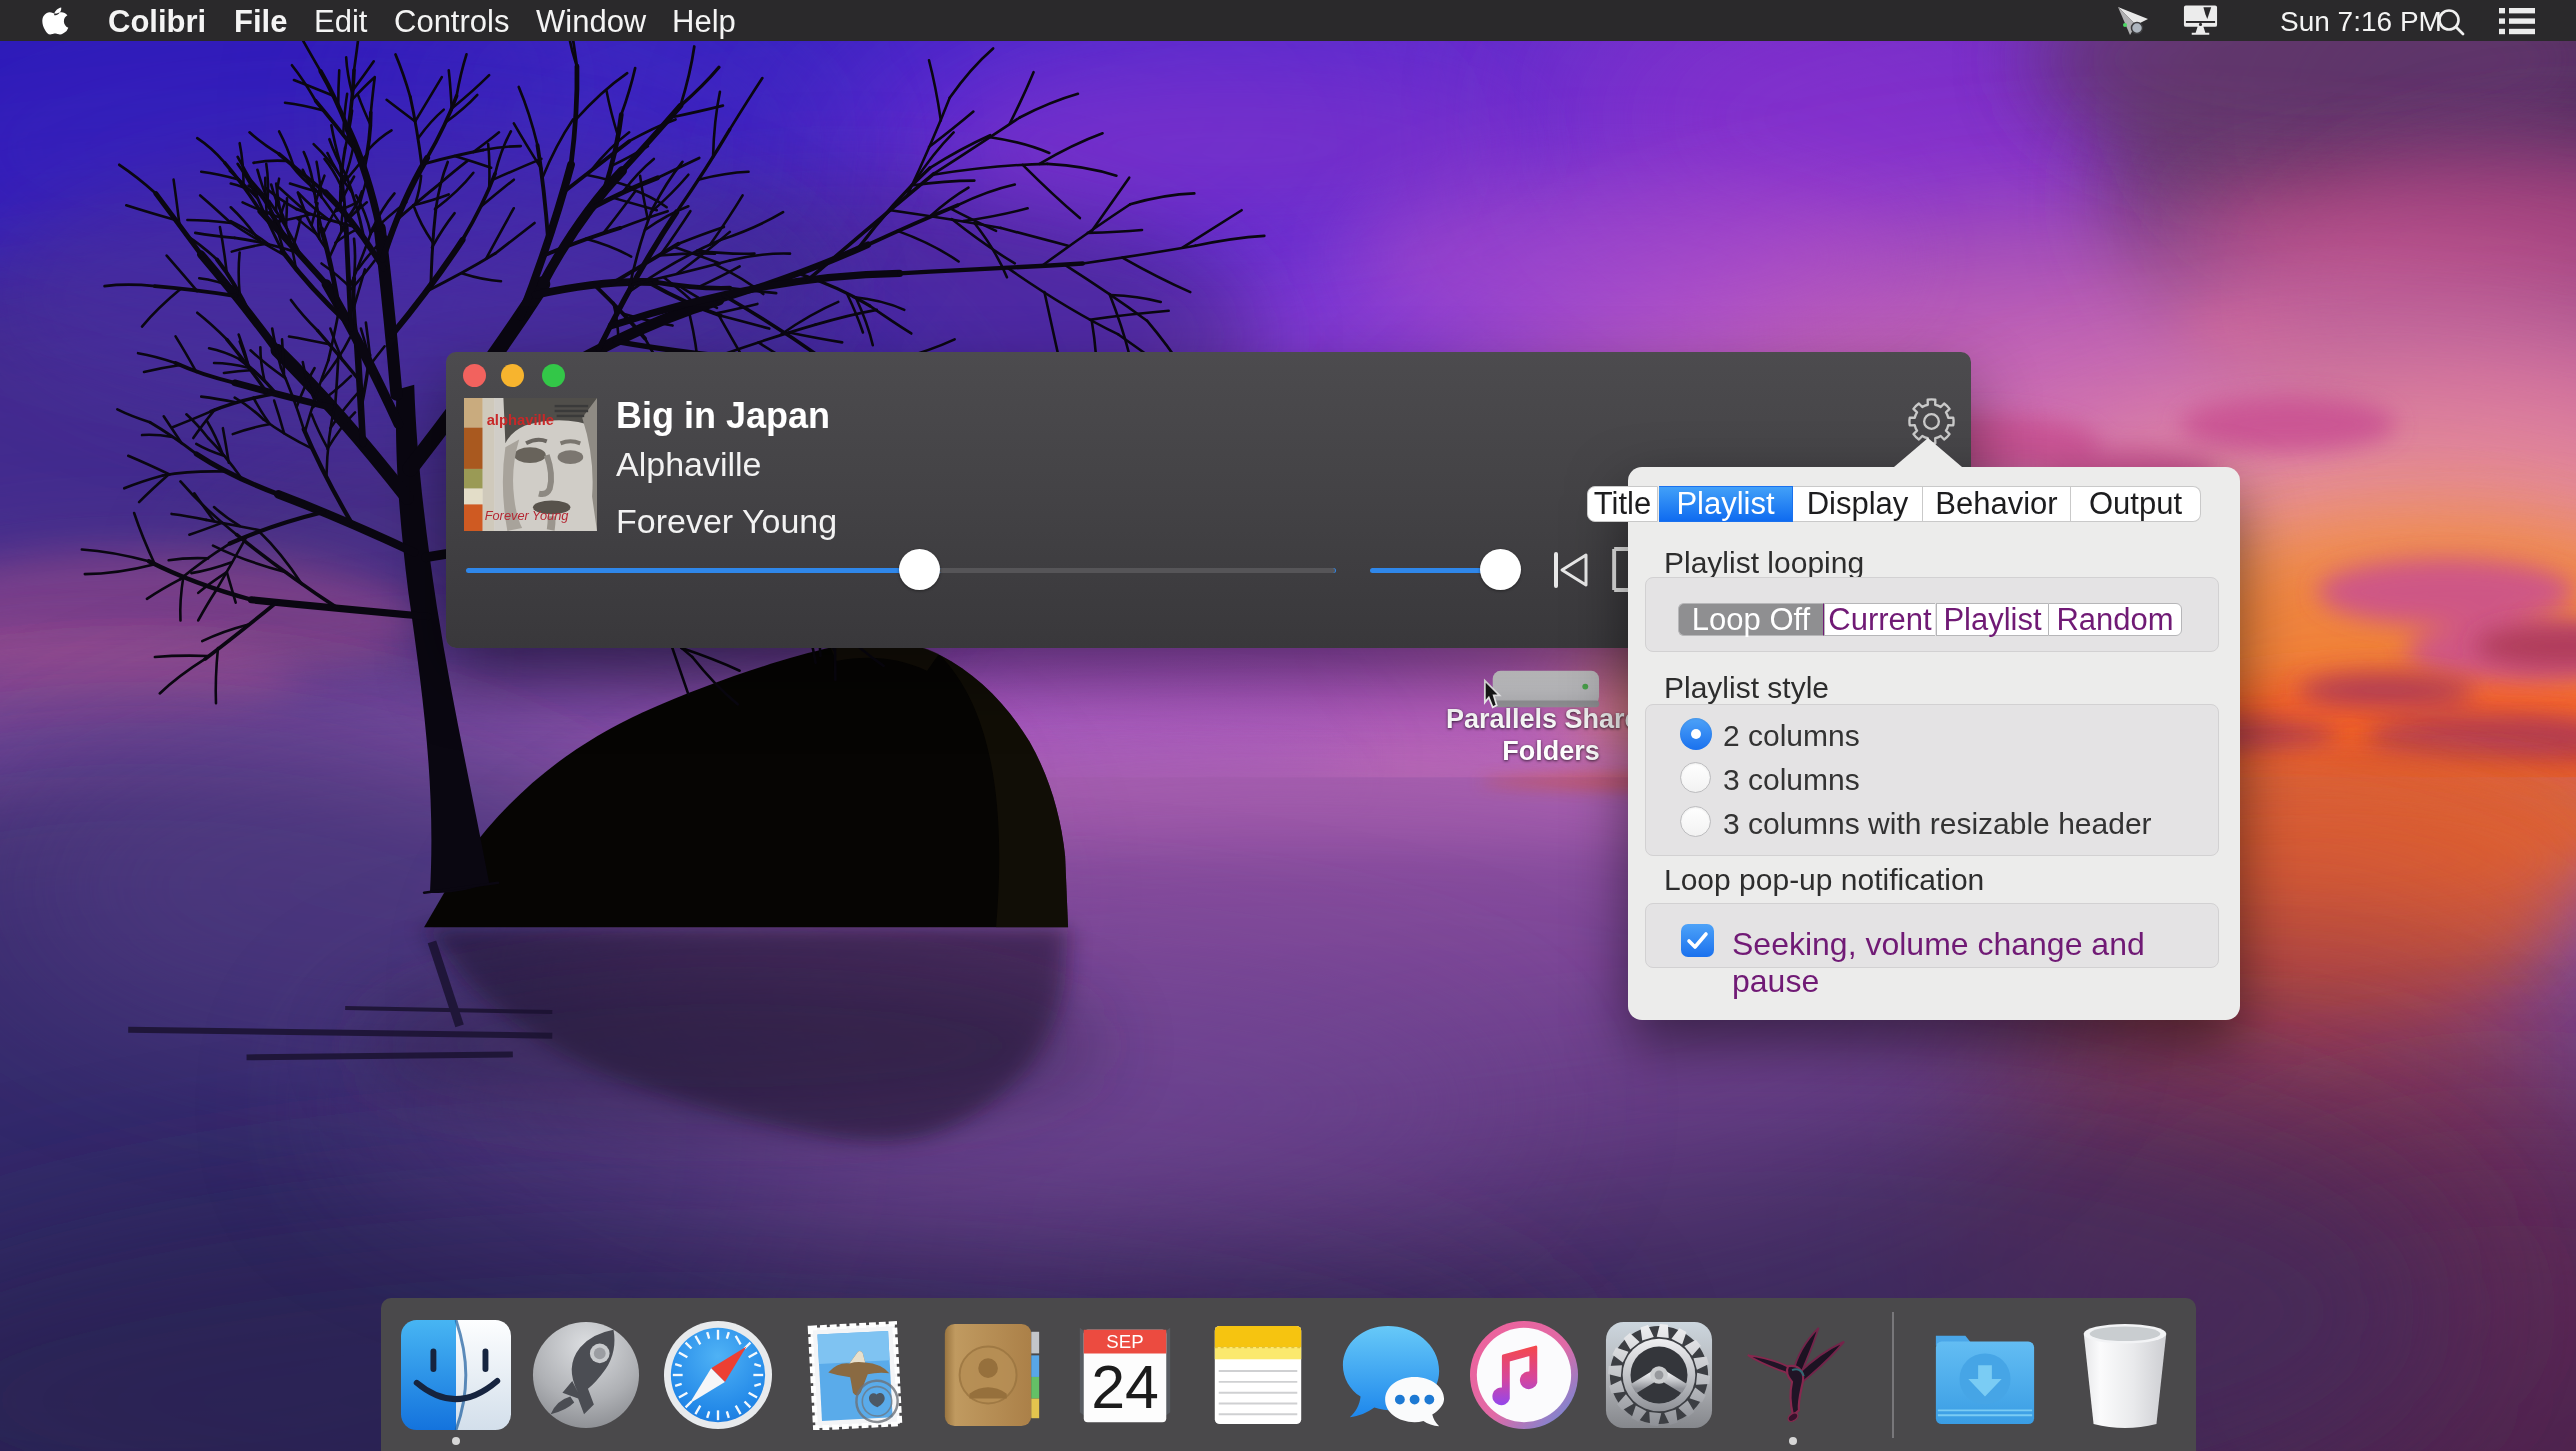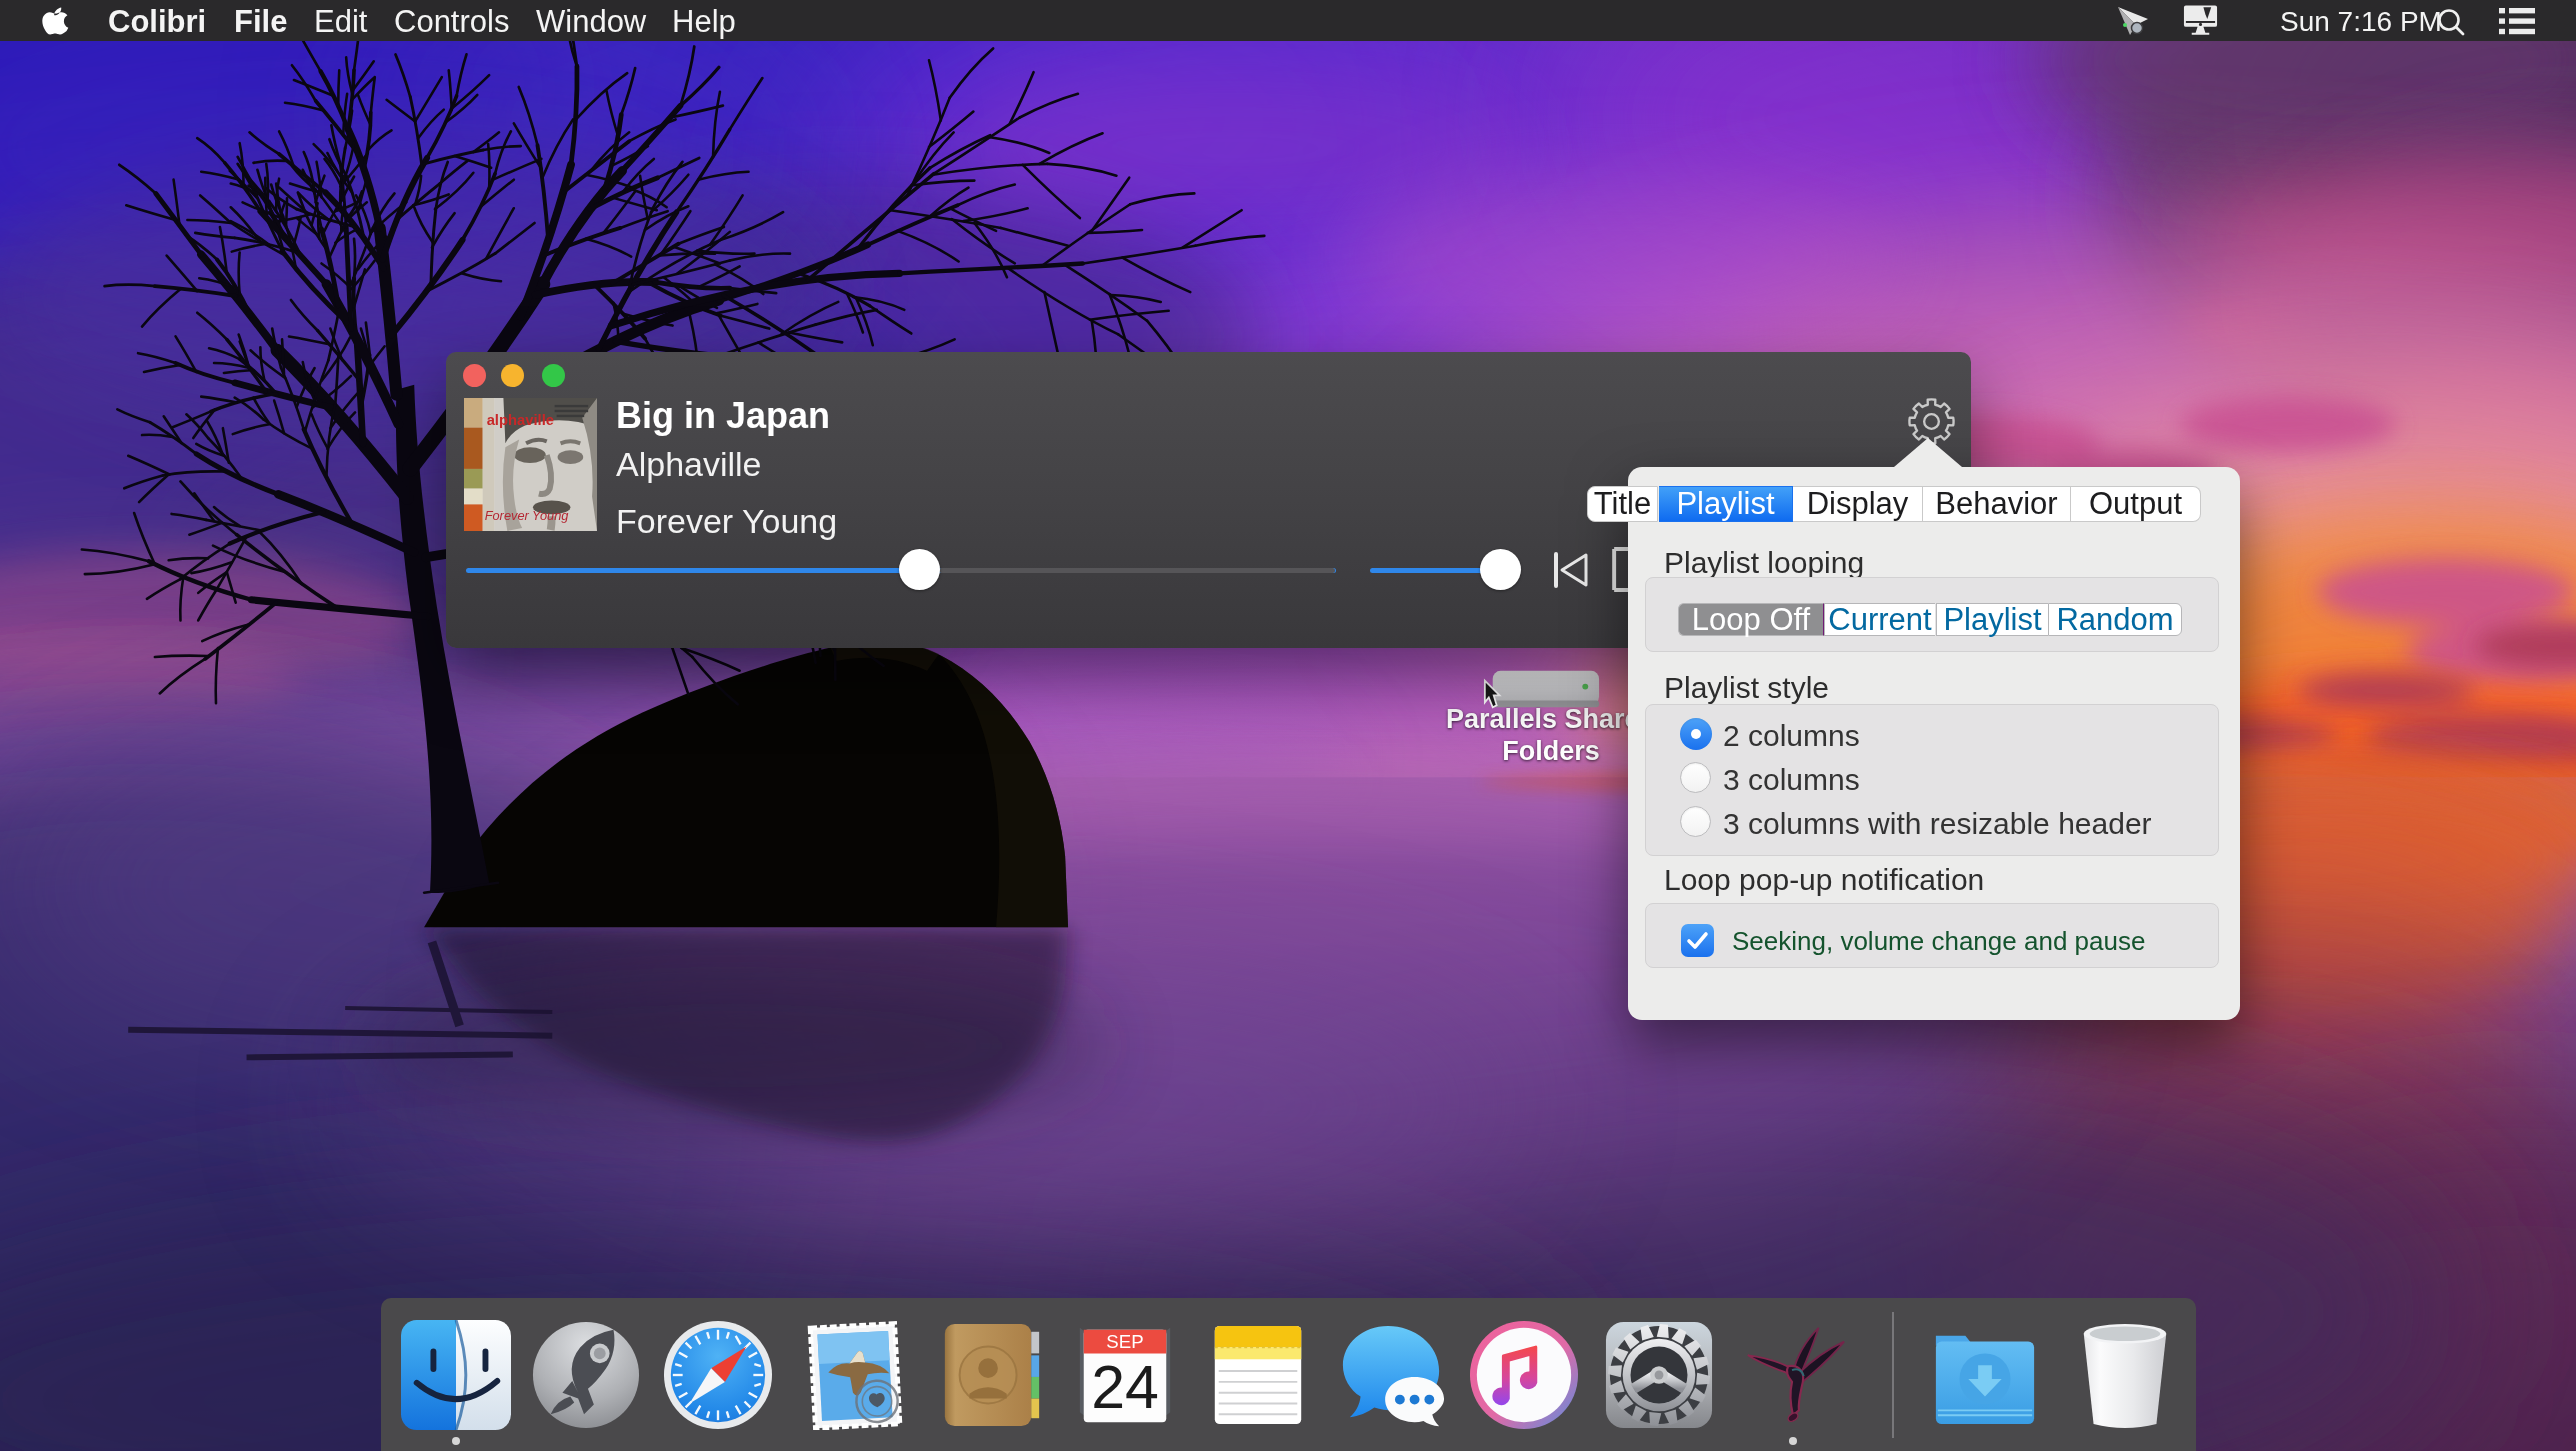--- a/index.html
+++ b/index.html
@@ -12,21 +12,21 @@
   
   #player{position:absolute;left:446px;top:352px;width:1525px;height:296px;border-radius:10px;
           background:linear-gradient(180deg,#4c4b4e 0%,#454447 40%,#39383b 100%);
           box-shadow:0 30px 69px rgba(0,0,0,0.45);z-index:20;}
   .tl{position:absolute;top:364px;width:23px;height:23px;border-radius:50%;z-index:21;}
   
   #popover{position:absolute;left:1628px;top:467px;width:612px;height:553px;background:#ececeb;border-radius:14px;
            box-shadow:0 24px 59px rgba(0,0,0,0.5);z-index:30;}
   .gbox{position:absolute;background:#e4e3e4;border:1px solid #d2d1d2;border-radius:8px;}
   .seg{position:absolute;height:33px;background:#fff;border:1px solid #b6b6b8;border-right:none;
-       font-size:31px;line-height:31px;color:#0369a1;text-align:center;padding-top:0px;display:flex;align-items:center;justify-content:center;}
+       font-size:31px;line-height:31px;color:#701a75;text-align:center;padding-top:0px;display:flex;align-items:center;justify-content:center;}
   .radio{position:absolute;width:31px;height:31px;border-radius:50%;background:linear-gradient(180deg,#ffffff,#f2f2f2);border:1px solid #bdbdbf;box-shadow:inset 0 1px 2px rgba(0,0,0,0.08);}
   .radio.on{background:linear-gradient(180deg,#4da2f8,#1a71ee);border:none;width:32px;height:32px;}
   .radio.on span{position:absolute;left:11px;top:11px;width:10px;height:10px;border-radius:50%;background:#fff;}
   #tabbar{position:absolute;top:482px;left:0;z-index:32;}
   .tab{position:absolute;top:4px;height:36px;background:#fff;border-top:1px solid #c9c9c9;border-bottom:1px solid #c9c9c9;border-right:1px solid #c9c9c9;
        font-size:31px;color:#1d1d1f;display:flex;align-items:center;justify-content:center;}
   .tab.sel{background:linear-gradient(180deg,#42a0f8,#0f6bf0);color:#fff;border-color:#1a71ee;}
   
   #deskicon{z-index:10;}
   
@@ -805,21 +805,21 @@
     <div class="abs" style="left:95px;top:296px;font-size:30px;color:#333;">3 columns</div>
     <div class="radio" style="left:52px;top:339px;"></div>
     <div class="abs" style="left:95px;top:340px;font-size:30px;color:#333;">3 columns with resizable header</div>
     <div class="abs" style="left:36px;top:396px;font-size:30px;color:#2d2d2d;">Loop pop-up notification</div>
     <div class="gbox" style="left:17px;top:436px;width:574px;height:65px;"></div>
     <div class="abs" style="left:53px;top:457px;width:33px;height:33px;border-radius:7px;background:linear-gradient(180deg,#4da2f8,#1a71ee);">
       <svg width="33" height="33" viewBox="0 0 33 33">
           <path d="M8,17 L14,23 L25,10" stroke="#fff" stroke-width="3.6" fill="none" stroke-linecap="round" stroke-linejoin="round"></path>
         </svg>
     </div>
-    <div class="abs" style="left:104px;top:459px;font-size:26px;color:#14532d;">Seeking, volume change and pause</div>
+    <div class="abs" style="left:104px;top:459px;font-size:32px;color:#701a75;">Seeking, volume change and pause</div>
   </div>
 
   <div id="tabbar">
     <div class="tab" style="left:1587px;width:71px;border-radius:8px 0 0 8px;border-left:1px solid #c9c9c9;">Title</div>
     <div class="tab sel" style="left:1659px;width:134px;">Playlist</div>
     <div class="tab" style="left:1793px;width:130px;">Display</div>
     <div class="tab" style="left:1923px;width:148px;">Behavior</div>
     <div class="tab" style="left:2071px;width:130px;border-radius:0 8px 8px 0;">Output</div>
   </div>
   <div id="dock">

